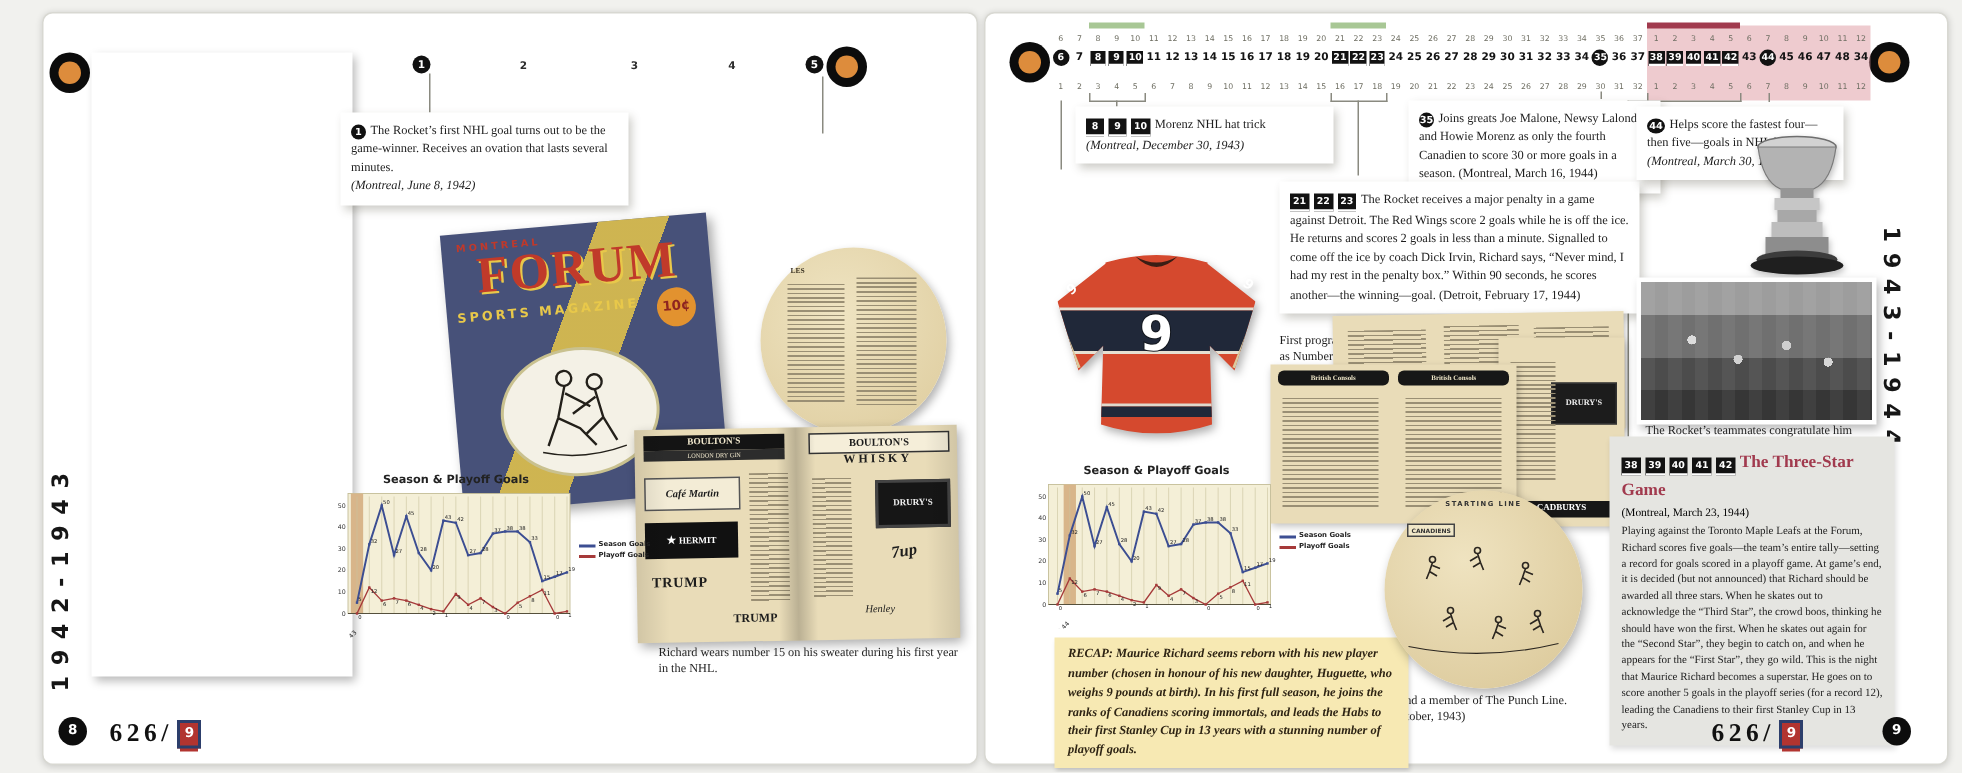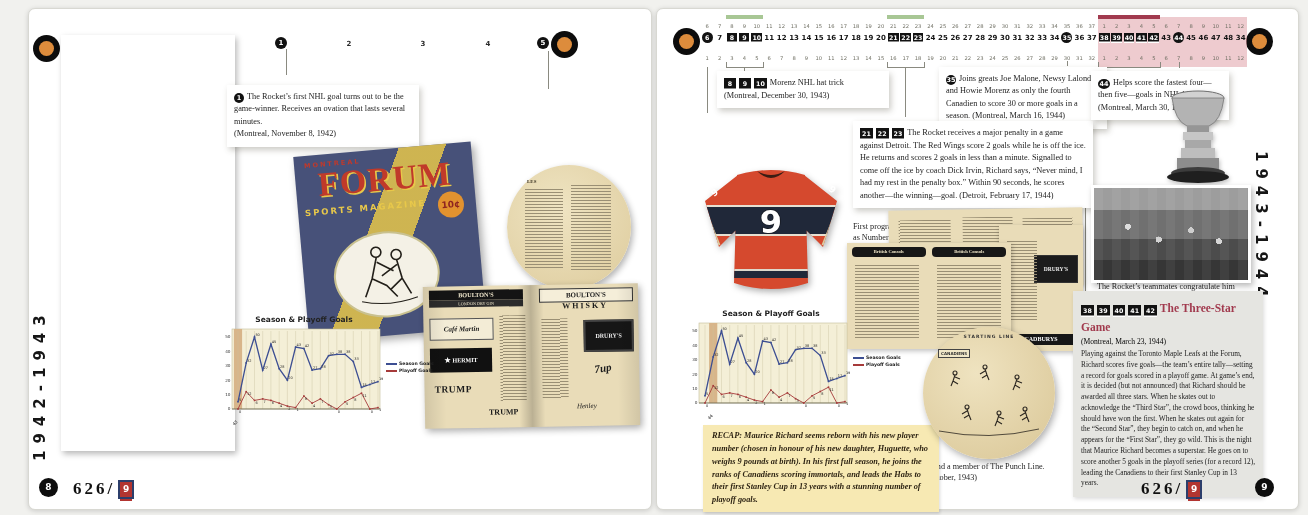--- a/index.html
+++ b/index.html
@@ -34,21 +34,21 @@
   .connh{height:1px !important;}
   .brk{position:absolute;height:5px;border:1px solid #8a8a80;border-top:none;}
 
   .ltl{position:absolute;left:0;top:30px;width:100%;height:14px;}
   .ltick{position:absolute;top:1px;transform:translateX(-50%);font:bold 7px "DejaVu Sans",sans-serif;color:#2c2c2c;}
   .ltick.circ{top:-2px;width:12px;height:12px;border-radius:50%;background:#111;color:#fff;line-height:12px;text-align:center;}
 
   .note{position:absolute;background:#fff;padding:6px 7px;font-size:8.3px;line-height:1.5;color:#1d1d1d;box-shadow:2px 3px 6px rgba(70,64,46,.28);}
   .ncirc{display:inline-block;width:10px;height:10px;border-radius:50%;background:#111;color:#fff;font:bold 6.5px/10px "DejaVu Sans",sans-serif;text-align:center;margin-right:3px;vertical-align:-1px;}
   .numbox{display:inline-block;min-width:8px;background:#121212;color:#fff;font:bold 6.3px/9px "DejaVu Sans",sans-serif;text-align:center;padding:1px 2px 2px;margin-right:3px;box-shadow:inset 0 -1.5px 0 #fff;vertical-align:-1px;}
-  .ndate{display:block;}
+  .ndate{display:block;font-style:italic;}
 
   .magazine{position:absolute;left:272px;top:140px;width:178px;height:186px;transform:rotate(-5deg);background:
     linear-gradient(115deg, transparent 40%, rgba(230,198,74,.85) 40% 58%, transparent 58%),#475179;
     box-shadow:3px 4px 8px rgba(0,0,0,.35);}
   .mag-kicker{position:absolute;left:10px;top:6px;font:bold 6.5px "DejaVu Sans",sans-serif;letter-spacing:2px;color:#c0392b;}
   .mag-title{position:absolute;left:0;top:12px;width:100%;text-align:center;font:bold 34px/36px "Liberation Serif",serif;color:#c03a2a;text-shadow:1.5px 1.5px 0 #e8c84a;letter-spacing:1px;}
   .mag-sub{position:absolute;left:0;top:52px;width:76%;text-align:center;font:bold 8.5px "DejaVu Sans",sans-serif;letter-spacing:2px;color:#e8c84a;}
   .mag-price{position:absolute;right:12px;top:48px;width:26px;height:26px;border-radius:50%;background:#e2922f;color:#8e2420;font:bold 9px/26px "DejaVu Sans",sans-serif;text-align:center;}
   .mag-oval{position:absolute;left:32px;top:84px;width:102px;height:82px;border-radius:50%;background:#f4f1e6;box-shadow:0 0 0 2px #c9c18f;}
 
@@ -143,23 +143,23 @@
     <div class="ltl">
         <span class="ltick circ" style="left: 252px;">1</span>
         <span class="ltick" style="left: 320px;">2</span>
         <span class="ltick" style="left: 394px;">3</span>
         <span class="ltick" style="left: 459px;">4</span>
         <span class="ltick circ" style="left: 514px;">5</span>
       </div>
     <i class="conn" style="left:257px;top:40px;height:26px"></i>
     <i class="conn" style="left:519px;top:42px;height:38px"></i>
 
-    <div class="note" style="left:198px;top:76px;width:178px">
+    <div class="note" style="left:198px;top:66px;width:178px">
       <span class="ncirc">1</span><span>The Rocket’s first NHL goal turns out to be the game-winner. Receives an ovation that lasts several minutes.</span>
-      <span class="ndate">(Montreal, November 8, 1942)</span>
+      <span class="ndate">(Montreal, June 8, 1942)</span>
     </div>
 
 
     <div class="magazine">
       <span class="mag-kicker">MONTREAL</span>
       <span class="mag-title">FORUM</span>
       <span class="mag-sub">SPORTS MAGAZINE</span>
       <span class="mag-price">10¢</span>
       <span class="mag-oval">
         <svg width="102" height="82" viewBox="0 0 102 82">
@@ -308,20 +308,21 @@
             <span>Season Goals</span>
           </div>
           <div class="legend-row">
             <i class="legend-swatch" style="background: rgb(166, 58, 58);"></i>
             <span>Playoff Goals</span>
           </div>
         </div>
     </div>
 
 
+    <p class="caption" style="left:410px;top:420px;width:205px;margin:0">Richard wears number 15 on his sweater during his first year in the NHL.</p>
 
     <span class="pnum" style="left:10px;bottom:12px">8</span>
     <div class="count" style="left:44px">
       <span class="count-num">626/</span>
       <span class="count-badge">9</span>
     </div>
   </section>
 
   <section class="page" id="pageR">
     <div class="puck" style="left:16px;top:19px">

